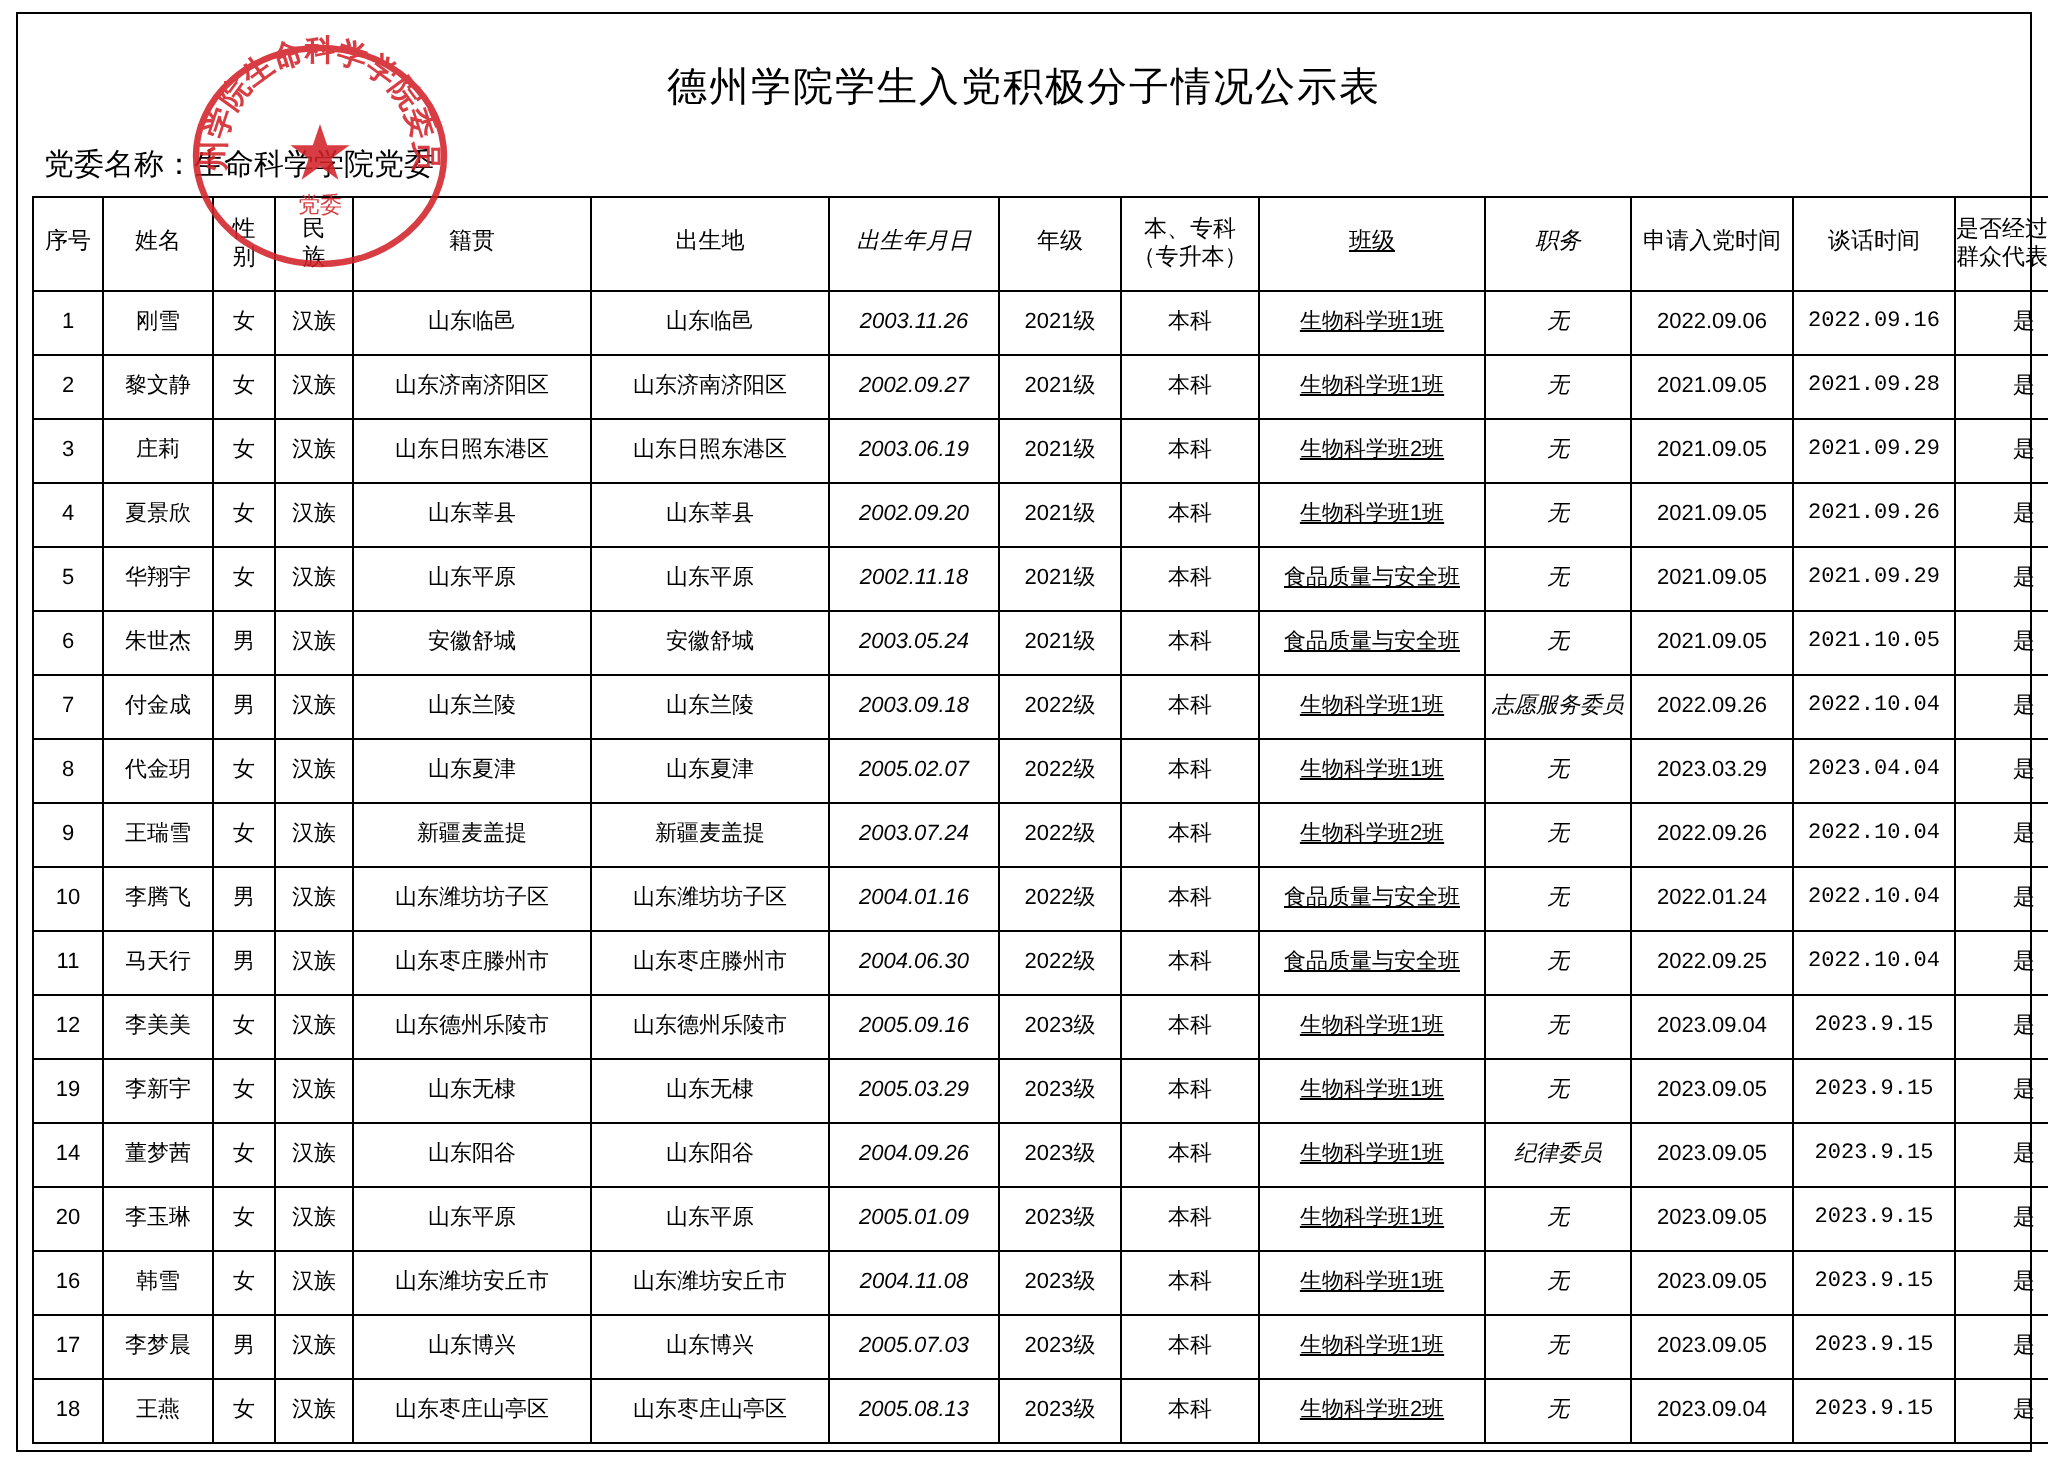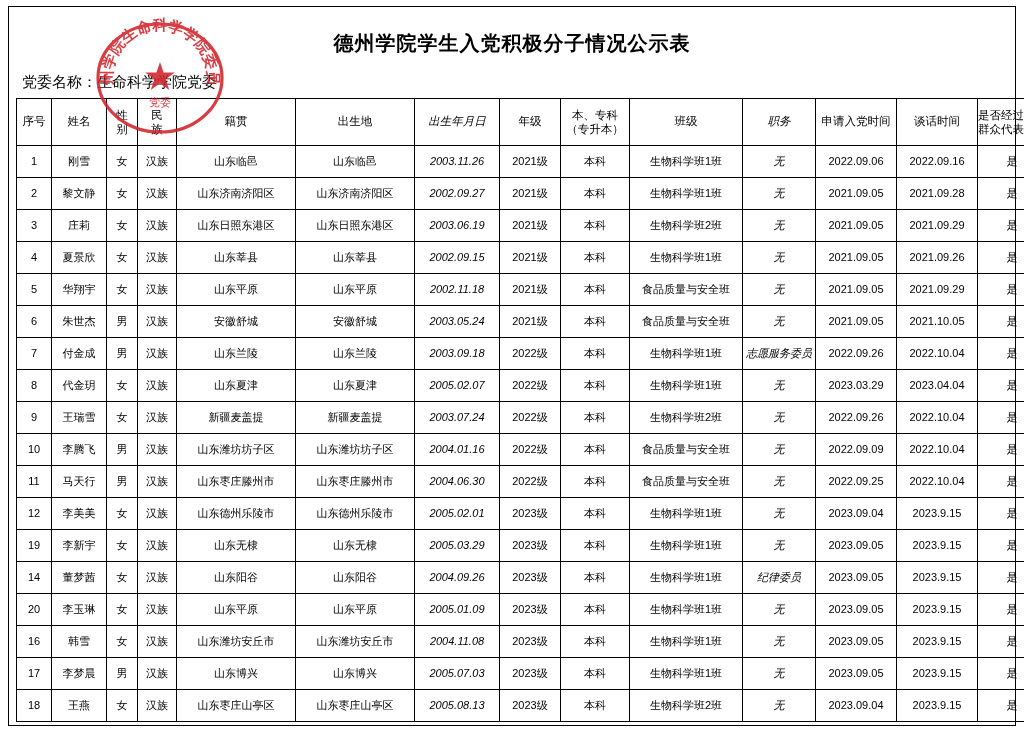--- a/index.html
+++ b/index.html
@@ -27,21 +27,21 @@
     top: 6px;
     width: 1008px;
     height: 720px;
     border: 1.5px solid #000;
     box-sizing: border-box;
   }
   .title {
     position: relative;
     text-align: center;
     font-size: 20px;
-    font-weight: bold;
+    font-weight: normal;
     letter-spacing: 1px;
     padding-top: 24px;
     padding-bottom: 16px;
     font-family: "Liberation Serif", serif;
   }
   .subtitle {
     position: relative;
     font-size: 15px;
     padding-left: 14px;
     padding-bottom: 6px;
@@ -76,24 +76,24 @@
   }
   .c-seq    { width: 34px; }
   .c-name   { width: 54px; font-family: Liberation Serif, serif; }
   .c-sex    { width: 30px; }
   .c-nation { width: 38px; }
   .c-native { width: 118px; }
   .c-birthplace { width: 118px; }
   .c-birthdate { width: 84px; font-style: italic; }
   .c-grade  { width: 60px; }
   .c-level  { width: 68px; }
-  .c-class  { width: 112px; }
+  .c-class  { width: 112px; text-decoration: underline; }
   .c-duty   { width: 72px; font-style: italic; }
   .c-applytime { width: 80px; }
-  .c-talktime  { width: 80px; }
+  .c-talktime  { width: 80px; font-family: Liberation Mono, monospace; }
   .c-rec    { width: 68px; }
 
   .small-head { font-size: 10.5px; }
 
   
   .seal {
     position: absolute;
     left: 92px;
     top: 10px;
     width: 136px;
@@ -211,21 +211,21 @@
           <td class="c-talktime">2021.09.29</td>
           <td class="c-rec">是</td>
         </tr>
         <tr>
           <td class="c-seq">4</td>
           <td class="c-name">夏景欣</td>
           <td class="c-sex">女</td>
           <td class="c-nation">汉族</td>
           <td class="c-native">山东莘县</td>
           <td class="c-birthplace">山东莘县</td>
-          <td class="c-birthdate">2002.09.15</td>
+          <td class="c-birthdate">2002.09.20</td>
           <td class="c-grade">2021级</td>
           <td class="c-level">本科</td>
           <td class="c-class">生物科学班1班</td>
           <td class="c-duty">无</td>
           <td class="c-applytime">2021.09.05</td>
           <td class="c-talktime">2021.09.26</td>
           <td class="c-rec">是</td>
         </tr>
         <tr>
           <td class="c-seq">5</td>
@@ -312,21 +312,21 @@
           <td class="c-name">李腾飞</td>
           <td class="c-sex">男</td>
           <td class="c-nation">汉族</td>
           <td class="c-native">山东潍坊坊子区</td>
           <td class="c-birthplace">山东潍坊坊子区</td>
           <td class="c-birthdate">2004.01.16</td>
           <td class="c-grade">2022级</td>
           <td class="c-level">本科</td>
           <td class="c-class">食品质量与安全班</td>
           <td class="c-duty">无</td>
-          <td class="c-applytime">2022.09.09</td>
+          <td class="c-applytime">2022.01.24</td>
           <td class="c-talktime">2022.10.04</td>
           <td class="c-rec">是</td>
         </tr>
         <tr>
           <td class="c-seq">11</td>
           <td class="c-name">马天行</td>
           <td class="c-sex">男</td>
           <td class="c-nation">汉族</td>
           <td class="c-native">山东枣庄滕州市</td>
           <td class="c-birthplace">山东枣庄滕州市</td>
@@ -339,21 +339,21 @@
           <td class="c-talktime">2022.10.04</td>
           <td class="c-rec">是</td>
         </tr>
         <tr>
           <td class="c-seq">12</td>
           <td class="c-name">李美美</td>
           <td class="c-sex">女</td>
           <td class="c-nation">汉族</td>
           <td class="c-native">山东德州乐陵市</td>
           <td class="c-birthplace">山东德州乐陵市</td>
-          <td class="c-birthdate">2005.02.01</td>
+          <td class="c-birthdate">2005.09.16</td>
           <td class="c-grade">2023级</td>
           <td class="c-level">本科</td>
           <td class="c-class">生物科学班1班</td>
           <td class="c-duty">无</td>
           <td class="c-applytime">2023.09.04</td>
           <td class="c-talktime">2023.9.15</td>
           <td class="c-rec">是</td>
         </tr>
         <tr>
           <td class="c-seq">19</td>

